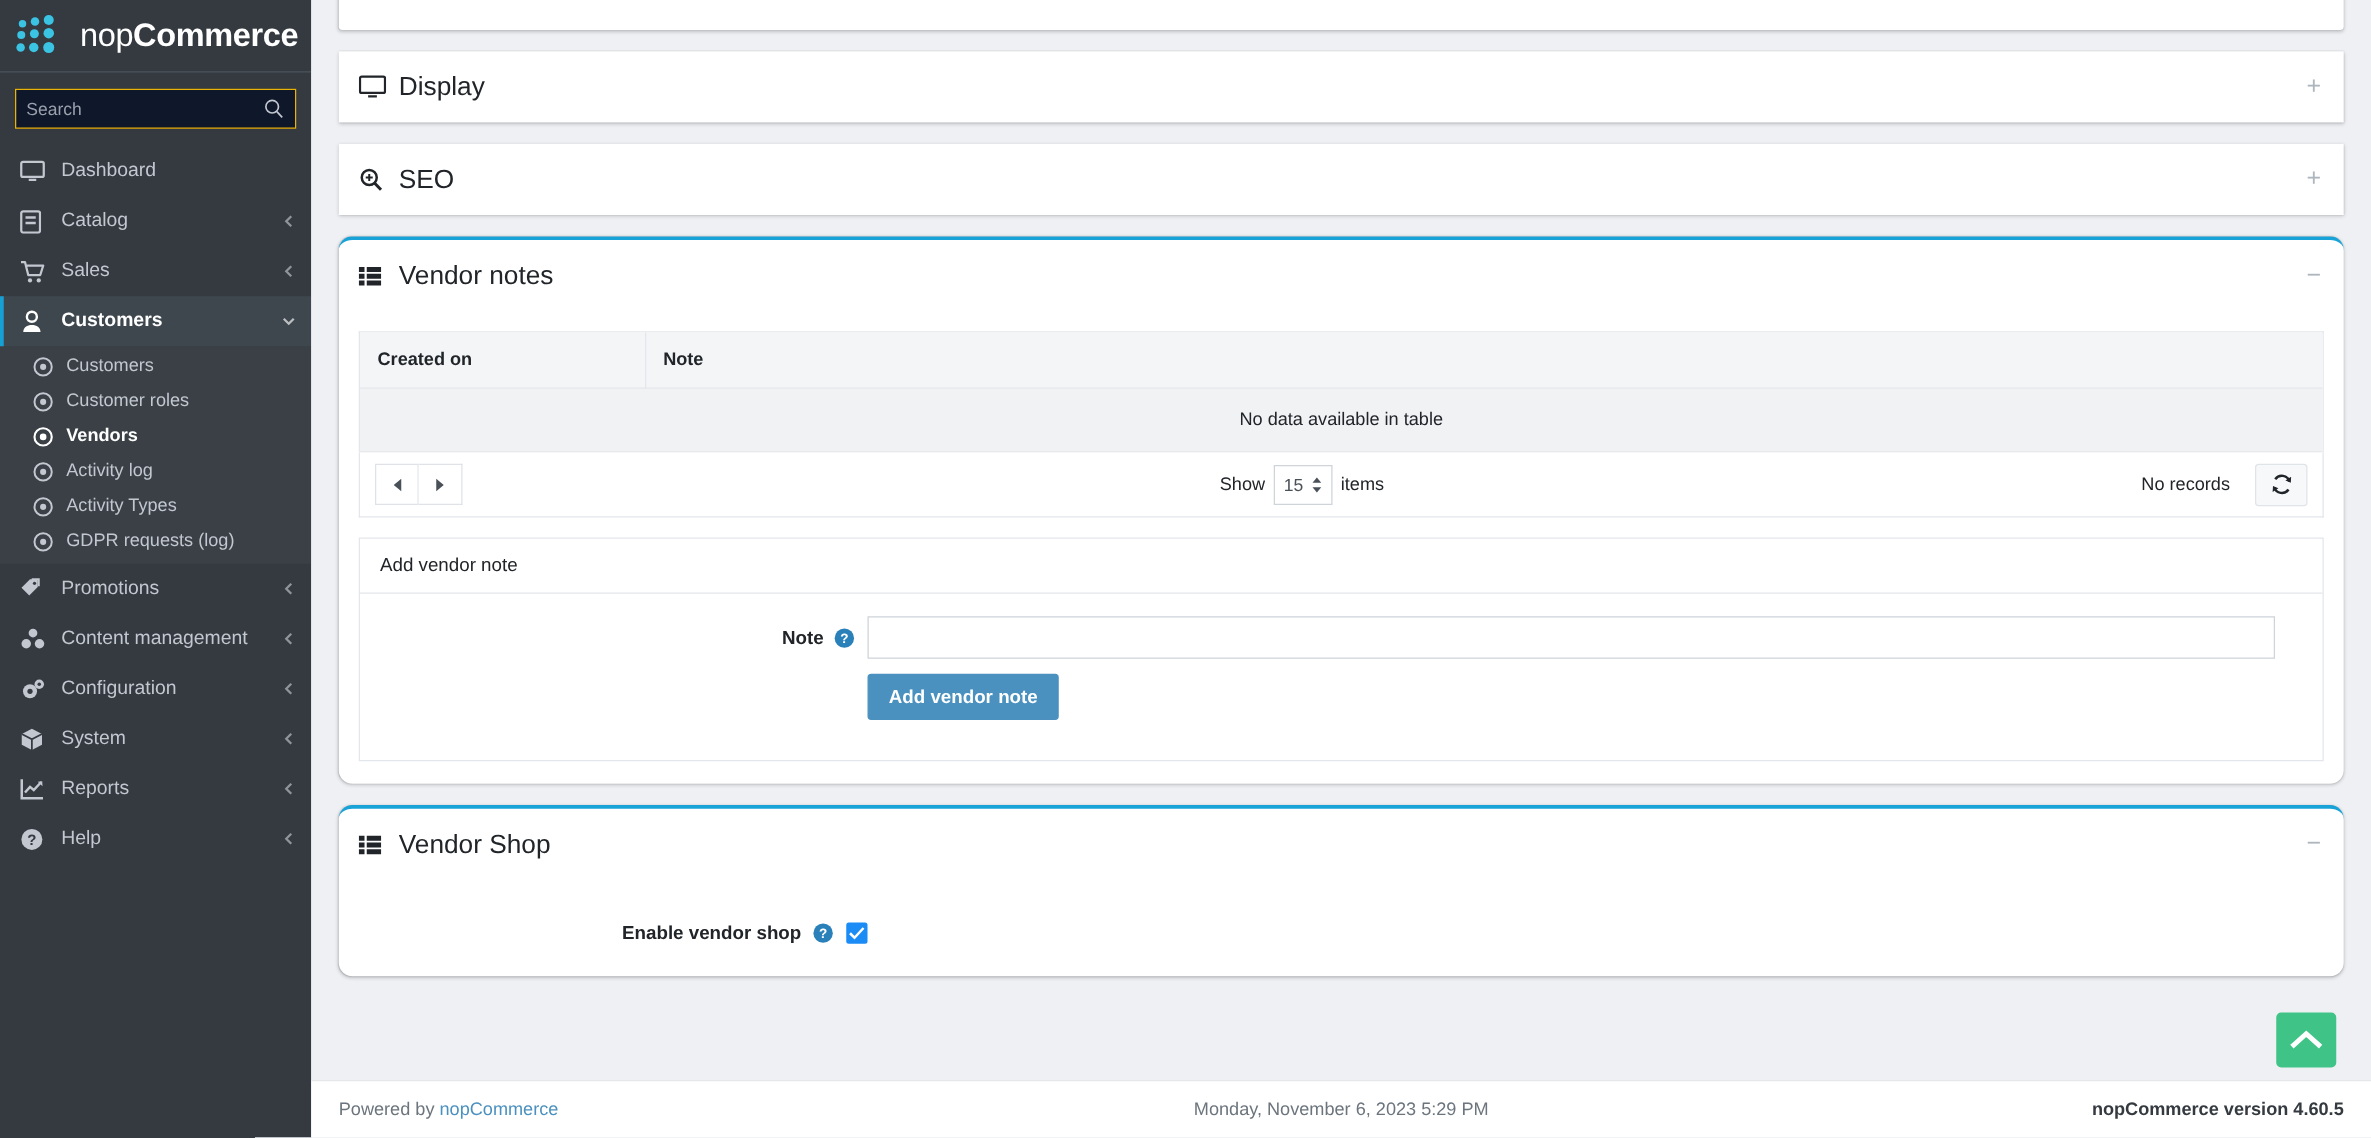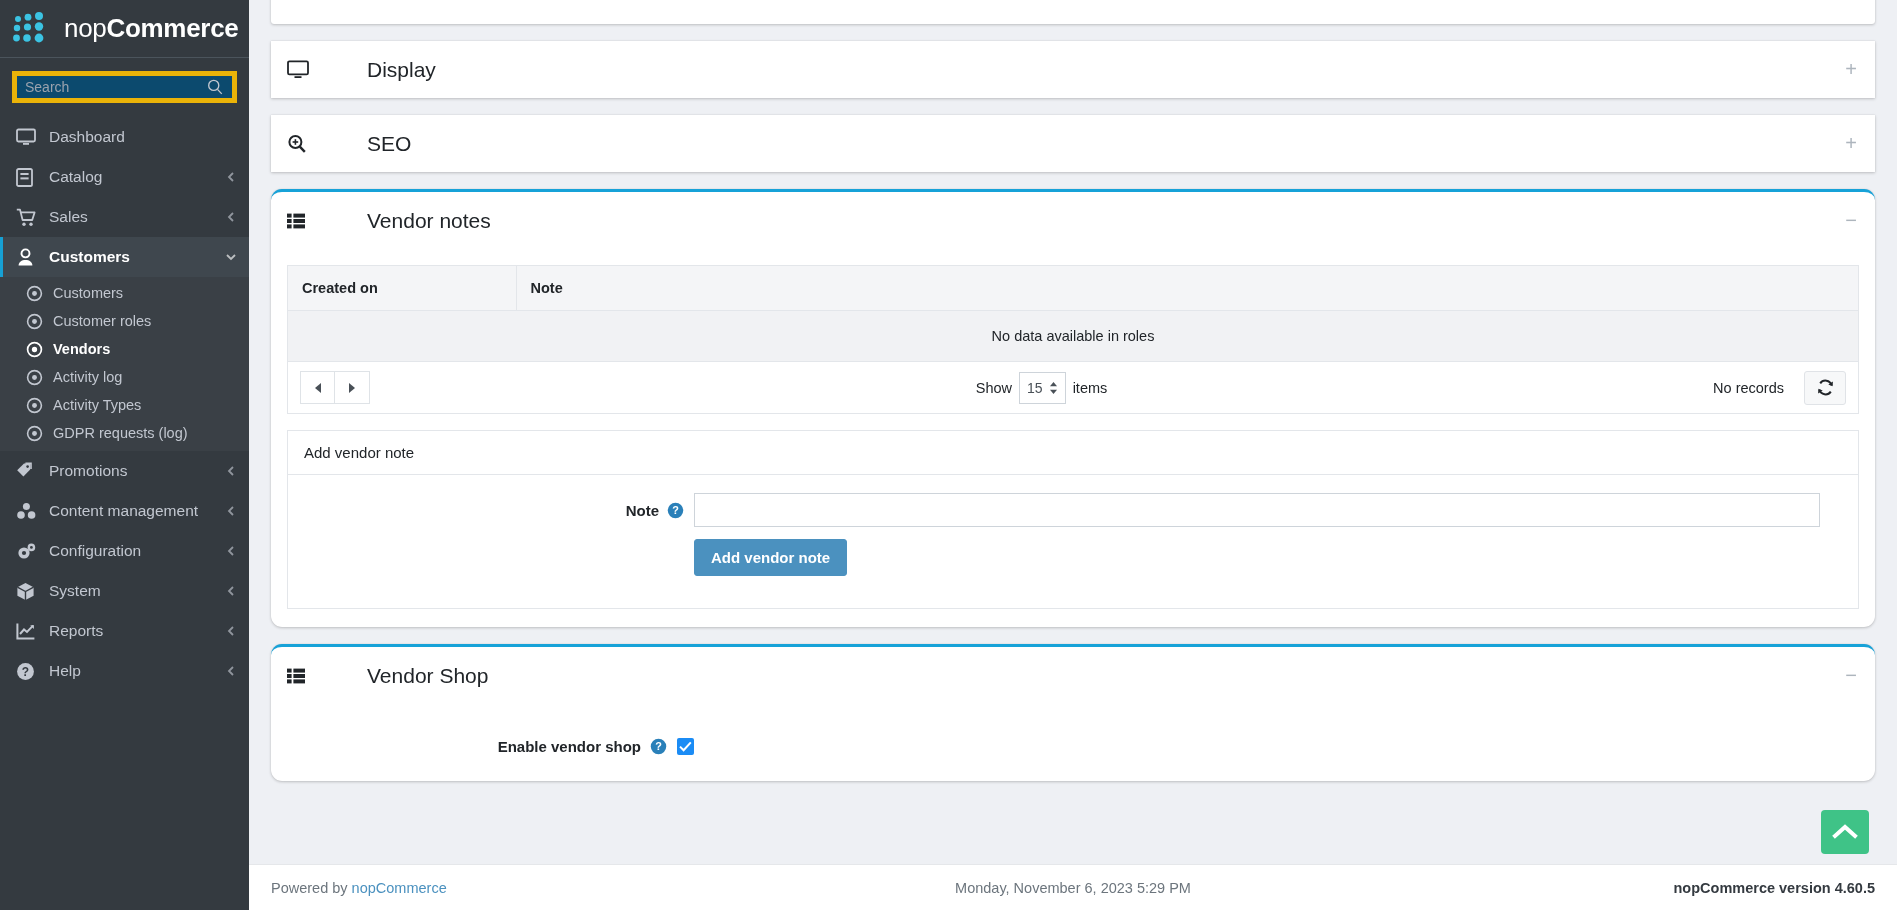--- a/index.html
+++ b/index.html
@@ -24,21 +24,21 @@
     background: #343a40;
   }
   .logo-dots { width: 46px; height: 34px; margin-right: 6px; flex: none; }
   .brand-text { font-size: 26px; color: #fff; letter-spacing: -0.3px; white-space: nowrap; }
   .brand-text b { font-weight: bold; }
   .brand-text span.light { font-weight: 400; }
 
   .search-wrap { padding: 13px 12px 12px 12px; }
   .search-box {
     display: flex; align-items: center;
-    background: #0c4a6e; border: 5px solid #eab308;
+    background: #0f172a; border: 1px solid #eab308;
     height: 32px; padding: 0 8px; justify-content: center;
   }
   .search-box input {
     flex: 1; background: transparent; border: 0; outline: none;
     color: #c2c7d0; font-size: 14px; font-family: "Liberation Sans", sans-serif;
   }
   .search-box input::placeholder { color: #9aa2ad; }
   .search-ico { width: 18px; height: 18px; flex: none; }
 
   .nav { flex: 1; overflow: hidden; padding-top: 2px; }
@@ -78,21 +78,21 @@
   .card {
     background: #fff; margin: 0 22px 17px 22px;
     box-shadow: 0 0 1px rgba(0,0,0,.125), 0 1px 3px rgba(0,0,0,.2);
   }
   .card.cut-top {
     margin-top: -38px; height: 62px; border-radius: 0 0 3px 3px;
   }
   .card.accent { border-top: 3px solid #17a2d8; border-radius: 11px; }
   .card-head {
     display: flex; align-items: center;
-    padding: 13px 16px; position: relative; min-height: 57px; gap: 48px;
+    padding: 13px 16px; position: relative; min-height: 57px;
   }
   .card-head .head-ico { width: 22px; height: 20px; margin-right: 10px; flex: none; display: flex; align-items: center;}
   .card-title { font-size: 21px; color: #212529; font-weight: 400; }
   .collapse-btn {
     position: absolute; right: 14px; top: 50%; transform: translateY(-50%);
     width: 20px; height: 20px; color: #adb5bd; font-size: 20px; line-height: 18px;
     text-align: center; cursor: pointer; font-family: "Liberation Sans", sans-serif;
   }
   .card-body { padding: 16px 16px 18px 16px; }
 
@@ -467,21 +467,21 @@
           <div class="grid-wrap">
             <table class="grid">
               <thead>
                 <tr>
                   <th class="col1">Created on</th>
                   <th>Note</th>
                 </tr>
               </thead>
               <tbody>
                 <tr>
-                  <td class="empty" colspan="2">No data available in roles</td>
+                  <td class="empty" colspan="2">No data available in table</td>
                 </tr>
               </tbody>
             </table>
           </div>
 
           <div class="grid-footer">
             <div class="pager">
               <div class="pg-btn">
                 <span class="tri tri-left"></span>
               </div>

